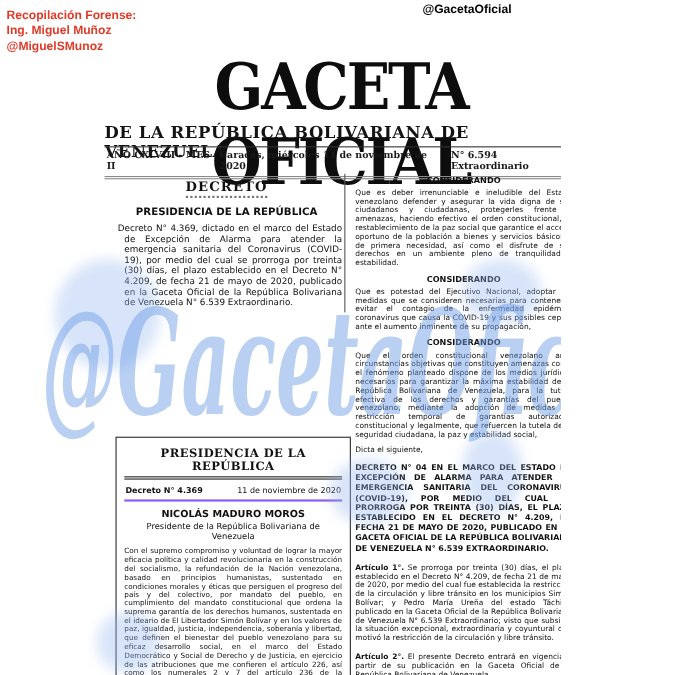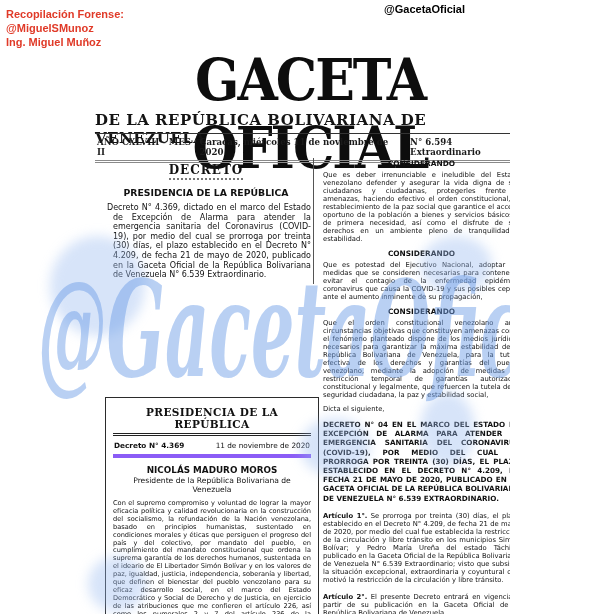--- a/index.html
+++ b/index.html
@@ -35,21 +35,21 @@
   .sumario span { font-family:"DejaVu Serif", serif; font-weight:bold; font-size:12px;
     letter-spacing:1px; border-bottom:2px dotted #777; padding-bottom:1px; }
   .sum-org { text-align:center; font-weight:bold; font-size:9.3px; margin:6px 0 5px 0; }
   .sum-text { font-size:8px; line-height:9.6px; text-align:justify; padding-left:12px; text-indent:-6px; }
 
   .decree-box { position:absolute; left:4px; top:238px; width:214px; min-height:316px;
     border:1px solid #2b2b2b; padding:4px 7px 26px 7px; background:transparent; }
   .box-header { text-align:center; font-family:"DejaVu Serif", serif; font-weight:bold;
     font-size:10.5px; letter-spacing:0.4px; padding:4px 0 3px 0; border-bottom:3px double #222; }
   .decree-row { display:flex; justify-content:space-between; font-size:7.3px; padding:5px 1px 4px 1px;
-    border-bottom:4px solid #8b5cf6; }
+    border-bottom:2px solid #8b5cf6; }
   .decree-row .num { font-weight:bold; }
   .pres-name { text-align:center; font-weight:bold; font-size:8.8px; margin-top:7px; }
   .pres-title { text-align:center; font-weight:normal; font-size:7.6px; margin-top:1px; }
   .box-body { font-size:6.6px; line-height:7.9px; text-align:justify; margin-top:6px; }
 
   
   .right-col { position:absolute; left:228px; top:114px; width:197px; }
   .rc-head { text-align:center; font-weight:bold; font-size:7.4px; margin:0 0 3px 0; }
   .rc-p { font-size:6.8px; line-height:8px; text-align:justify; margin-bottom:6px; }
   .rc-dicta { font-size:6.8px; margin:2px 0 7px 0; }
@@ -67,22 +67,22 @@
   .blob.blue { background:rgba(150,185,240,0.38); }
   .blob.pink { background:rgba(242,168,175,0.40); }
 </style>
 </head>
 <body>
 
 <div class="page">
 
   <div class="forensic">
     <div>Recopilación Forense:</div>
+    <div>Ing. Miguel Muñoz</div>
     <div>@MiguelSMunoz</div>
-    <div>Ing. Miguel Muñoz</div>
   </div>
 
   <div class="top-handle">@GacetaOficial</div>
 
   <div class="doc">
 
     <div class="masthead-title">GACETA OFICIAL</div>
     <div class="masthead-sub">DE LA REPÚBLICA BOLIVARIANA DE VENEZUELA</div>
 
     <div class="dateline">

